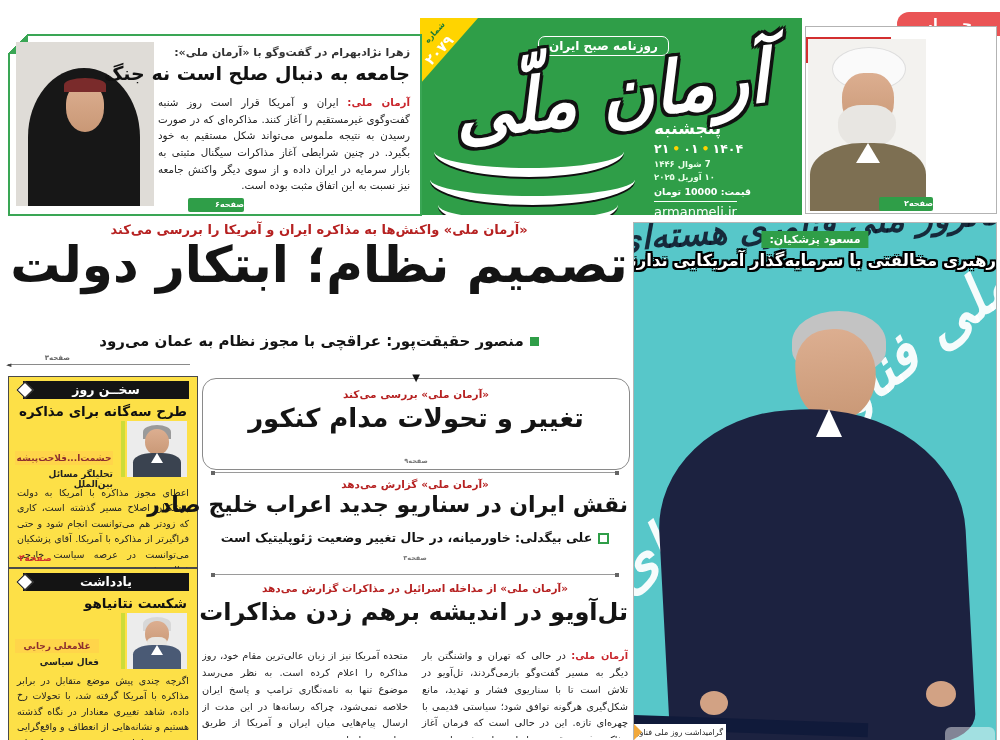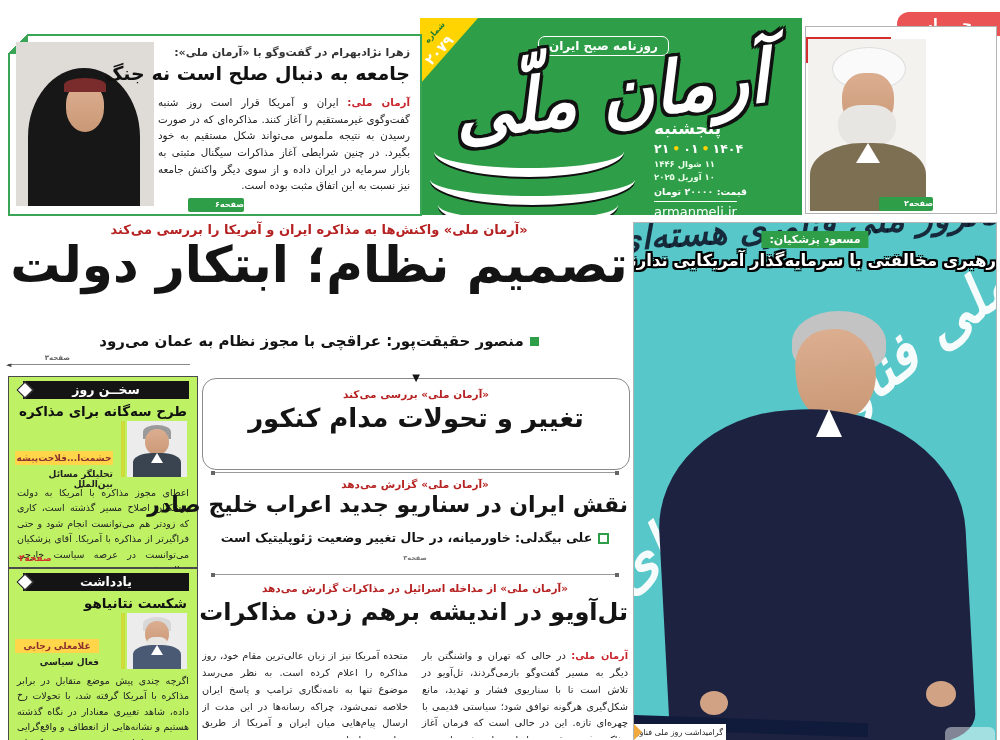--- a/index.html
+++ b/index.html
@@ -75,21 +75,21 @@
   .pz-head{left:0;top:28px;width:100%;text-align:center;font-size:16.5px;font-weight:bold;color:#fff;white-space:nowrap;
            text-shadow:-2px -2px 0 #000,2px -2px 0 #000,-2px 2px 0 #000,2px 2px 0 #000,0 -2px 0 #000,0 2px 0 #000,-2px 0 0 #000,2px 0 0 #000;}
   .pz-hair{background:#c3c3c3;border-radius:55% 55% 40% 40%;}
   .pz-body{background:#1c2240;}
   .hand{background:#d2a284;border-radius:50%;}
   .caption{left:634px;top:724px;width:86px;height:16px;background:#fff;font-size:8px;color:#222;
            white-space:nowrap;overflow:hidden;line-height:18px;padding:0 3px;}
   .cap-mark{left:634px;top:724px;width:8px;height:16px;background:#f2a93b;clip-path:polygon(0 0,100% 50%,0 100%);}
   .corner-tag{left:945px;top:727px;width:50px;height:13px;background:rgba(255,255,255,.45);border-radius:6px 6px 0 0;}
   
-  .col-box{left:8px;width:188px;border:1px solid #4a4a4a;background:#bef264;}
+  .col-box{left:8px;width:188px;border:1px solid #4a4a4a;background:#fde047;}
   .col-title{font-size:13.5px;font-weight:bold;text-align:center;color:#111;}
   .ytag{background:#ffd54a;color:#8d2f2f;font-size:9px;font-weight:bold;text-align:center;line-height:14px;height:14px;}
   .role{font-size:9px;font-weight:bold;color:#222;}
   .col-body{font-size:9.5px;line-height:1.62;}
   .redpage{color:#d32f2f;font-size:9px;font-weight:bold;}
   .accentbar{background:#cddc39;width:4px;}
   
   .cbox{left:202px;top:378px;width:426px;height:90px;border:1px solid #8a8a8a;border-radius:14px;}
   .c-kick{width:100%;text-align:center;font-size:10.5px;}
   .c-head{width:100%;text-align:center;font-weight:bold;color:#141414;white-space:nowrap;}
@@ -111,23 +111,23 @@
     <div class="abs tagline">روزنامه صبح ایران</div>
     <div class="abs logo">آرمان ملّی</div>
     <div class="abs swoosh" style="left:14px;top:128px;width:190px;height:22px;"></div>
     <div class="abs swoosh" style="left:10px;top:156px;width:205px;height:22px;"></div>
     <div class="abs swoosh" style="left:18px;top:182px;width:180px;height:20px;"></div>
     <div class="abs date-block">
       <div class="weekday">پنجشنبه</div>
       <div class="dsolar">
         <span>۱۴۰۴</span><span class="dot">•</span><span>۰۱</span><span class="dot">•</span><span>۲۱</span>
       </div>
-      <div class="dsmall">۱۱ شوال ۱۴۴۶</div>
+      <div class="dsmall">7 شوال ۱۴۴۶</div>
       <div class="dsmall">۱۰ آوریل ۲۰۲۵</div>
-      <div class="price">قیمت: ۲۰۰۰۰ تومان</div>
+      <div class="price">قیمت: 10000 تومان</div>
       <div class="site">armanmeli.ir</div>
     </div>
   </div>
 
   <div class="abs ribbon">جـــــار</div>
 
   <div class="abs tr-box">
     <div class="abs tr-kicker" style="right:105px;top:10px;">رئیس قوه قضائیه:</div>
     <div class="abs tr-head" style="right:88px;top:34px;width:100px;text-align:right;">
       <div>مشورت کردن</div>
@@ -221,20 +221,21 @@
     <div class="abs accentbar" style="left:112px;top:44px;height:56px;"></div>
     <div class="abs ytag" style="right:98px;top:70px;width:84px;">غلامعلی رجایی</div>
     <div class="abs role" style="right:98px;top:88px;width:84px;text-align:right;">فعال سیاسی</div>
     <div class="abs col-body justify" style="left:8px;right:8px;top:104px;">اگرچه چندی پیش موضع متقابل در برابر مذاکره با آمریکا گرفته شد، با تحولات رخ داده، شاهد تغییری معنادار در نگاه گذشته هستیم و نشانه‌هایی از انعطاف و واقع‌گرایی در حوزه دیپلماسی به چشم می‌خورد که باید آن را به فال نیک گرفت.</div>
   </div>
 
   <div class="abs cbox">
     <div class="abs pointer">▼</div>
     <div class="abs c-kick kicker-red" style="top:9px;">«آرمان ملی» بررسی می‌کند</div>
     <div class="abs c-head" style="top:24px;font-size:26px;">تغییر و تحولات مدام کنکور</div>
+    <div class="abs c-page" style="bottom:4px;">صفحه۹</div>
   </div>
 
   <div class="abs divider" style="left:212px;top:472px;width:406px;">
       <i class="l"></i>
       <i class="r"></i>
     </div>
 
   <div class="abs" style="left:202px;top:478px;width:426px;height:92px;">
     <div class="abs c-kick kicker-red" style="top:0;">«آرمان ملی» گزارش می‌دهد</div>
     <div class="abs c-head" style="top:14px;font-size:22px;">نقش ایران در سناریو جدید اعراب خلیج صادر</div>

